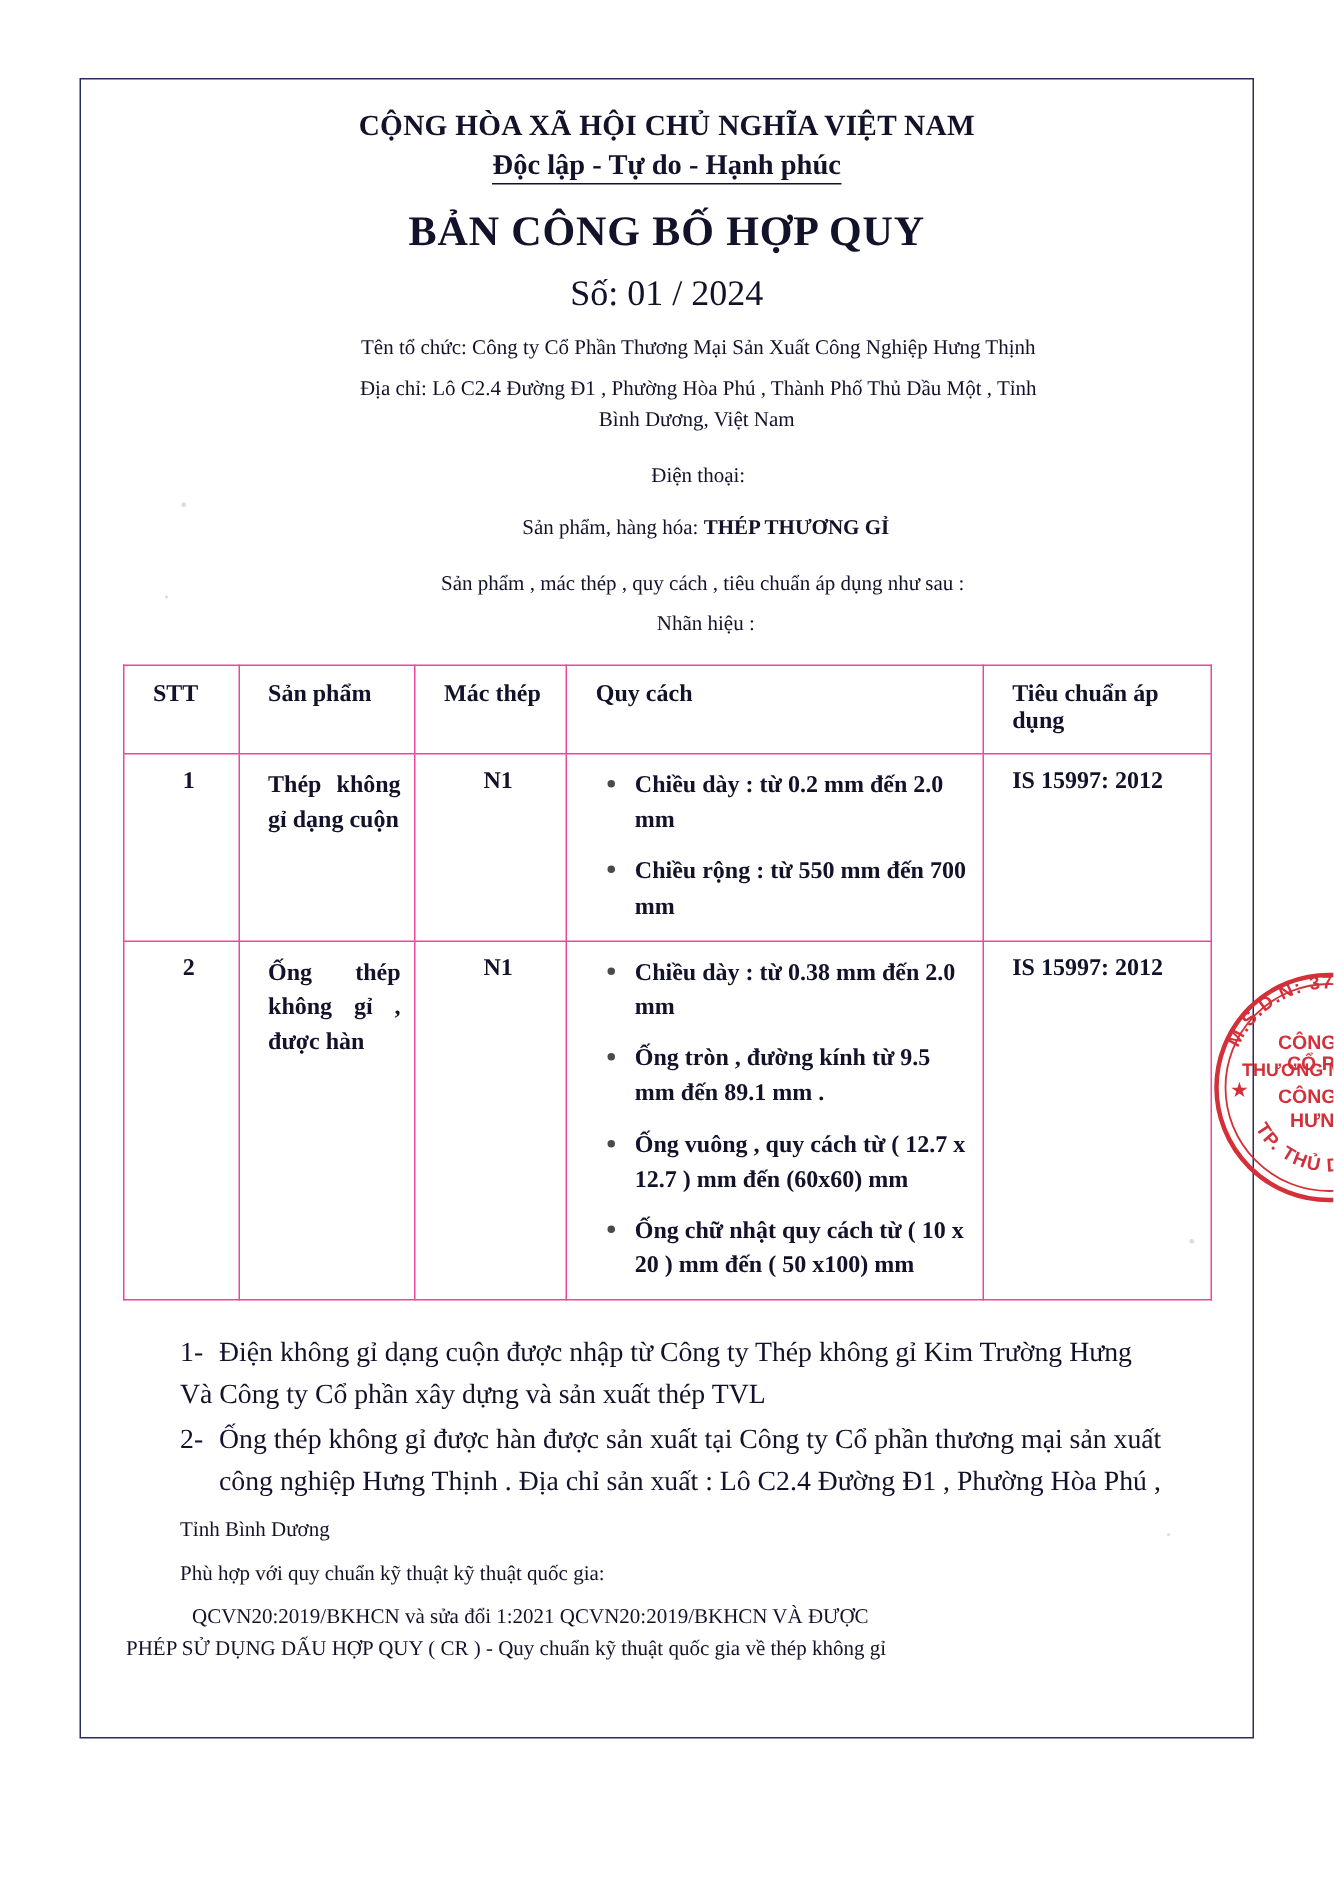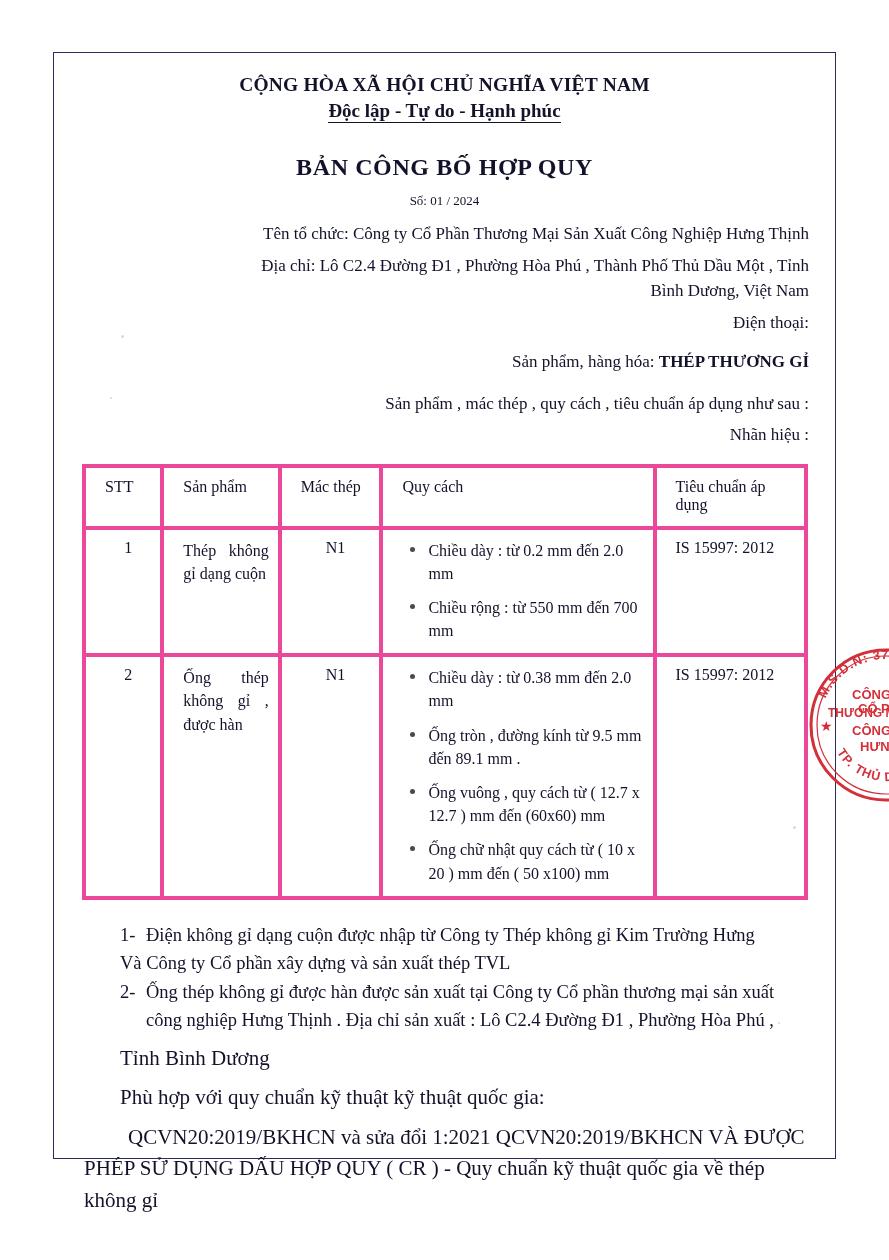--- a/index.html
+++ b/index.html
@@ -57,54 +57,54 @@
     font-size: 19px;
     margin-top: 4px;
   }
   .national-sub span {
     border-bottom: 1.3px solid #12122a;
     padding-bottom: 1px;
   }
 
   .doc-title {
     font-weight: bold;
+    font-size: 28px;
+    margin-top: 17px;
+    letter-spacing: .6px;
+  }
+  .doc-number {
     font-size: 24px;
-    margin-top: 32px;
-    letter-spacing: .6px;
-  }
-  .doc-number {
-    font-size: 13px;
     margin-top: 12px;
   }
 
   .para {
-    font-size: 17px;
+    font-size: 14px;
     line-height: 1.5;
     margin-top: 12px;
-    text-align: right;
+    text-align: center;
   }
   .indent-1 { padding-left: 42px; }
   .indent-2 { padding-left: 52px; }
   .indent-3 { padding-left: 48px; }
 
   .para b { font-weight: bold; }
 
   
   table.spec {
     margin-top: 16px;
     border-collapse: collapse;
     width: 726px;
     margin-left: 2px;
     font-size: 16px;
   }
   table.spec th, table.spec td {
-    border: 4px solid #ec4899;
+    border: 1px solid #ec4899;
     vertical-align: top;
     padding: 9px 9px 11px 19px;
-    font-weight: normal;
+    font-weight: bold;
   }
   table.spec th {
     text-align: left;
     padding-top: 10px;
     padding-bottom: 12px;
   }
   .col-stt { width: 56px; text-align: center; }
   .col-prod { width: 110px; }
   .col-mac { width: 92px; text-align: center; }
   .col-quy { width: 330px; }
@@ -162,21 +162,21 @@
   .note-body .cont {
     display: block;
     margin-left: -26px;
   }
   .note-body .cont-in {
     display: block;
     margin-left: 0px;
   }
 
   .tail {
-    font-size: 21px;
+    font-size: 14px;
     line-height: 1.5;
   }
   .tail .l1 { padding-left: 40px; margin-top: 8px; }
   .tail .l2 { padding-left: 40px; margin-top: 8px; }
   .tail .l3 { padding-left: 48px; margin-top: 8px; text-align: justify; }
   .tail .l4 { padding-left: 4px; margin-top: 0px; }
 
   .stamp-clip {
     position: absolute;
     left: 806px;
@@ -210,21 +210,21 @@
 
     <div class="center national-title">CỘNG HÒA XÃ HỘI CHỦ NGHĨA VIỆT NAM</div>
     <div class="center national-sub"><span>Độc lập - Tự do - Hạnh phúc</span></div>
 
     <div class="center doc-title">BẢN CÔNG BỐ HỢP QUY</div>
     <div class="center doc-number">Số: 01 / 2024</div>
 
     <div class="para indent-1">Tên tổ chức: Công ty Cổ Phần Thương Mại Sản Xuất Công Nghiệp Hưng Thịnh</div>
     <div class="para indent-1" style="margin-top:6px;">Địa chỉ: Lô C2.4 Đường Đ1 , Phường Hòa Phú , Thành Phố Thủ Dầu Một , Tỉnh</div>
     <div class="para" style="margin-top:0;padding-left:40px;">Bình Dương, Việt Nam</div>
-    <div class="para indent-1" style="margin-top:6px;">Điện thoại:</div>
+    <div class="para indent-1" style="margin-top:16px;">Điện thoại:</div>
 
     <div class="para indent-2" style="margin-top:14px;"><span>Sản phẩm, hàng hóa: </span><b>THÉP THƯƠNG GỈ</b></div>
     <div class="para indent-3" style="margin-top:16px;">Sản phẩm , mác thép , quy cách , tiêu chuẩn áp dụng như sau :</div>
     <div class="para indent-2" style="margin-top:6px;">Nhãn hiệu :</div>
 
     <table class="spec">
       <thead>
         <tr>
           <th class="col-stt">STT</th>
           <th class="col-prod">Sản phẩm</th>

